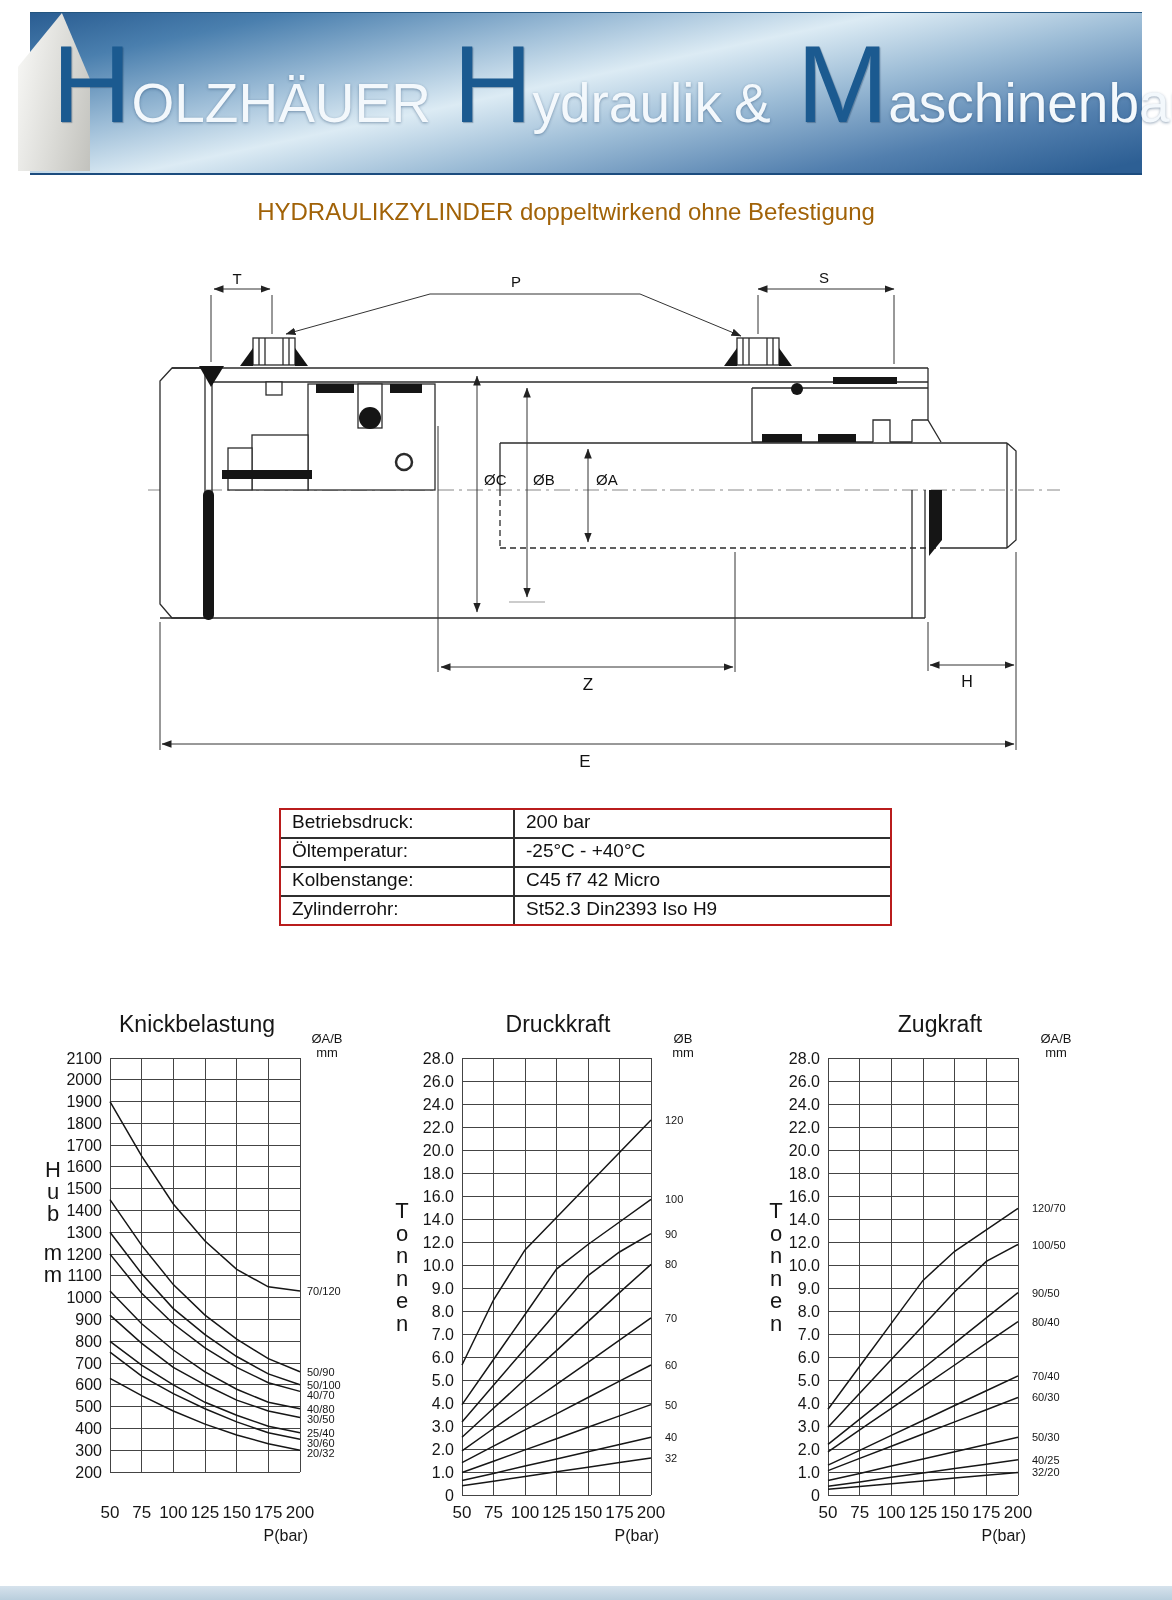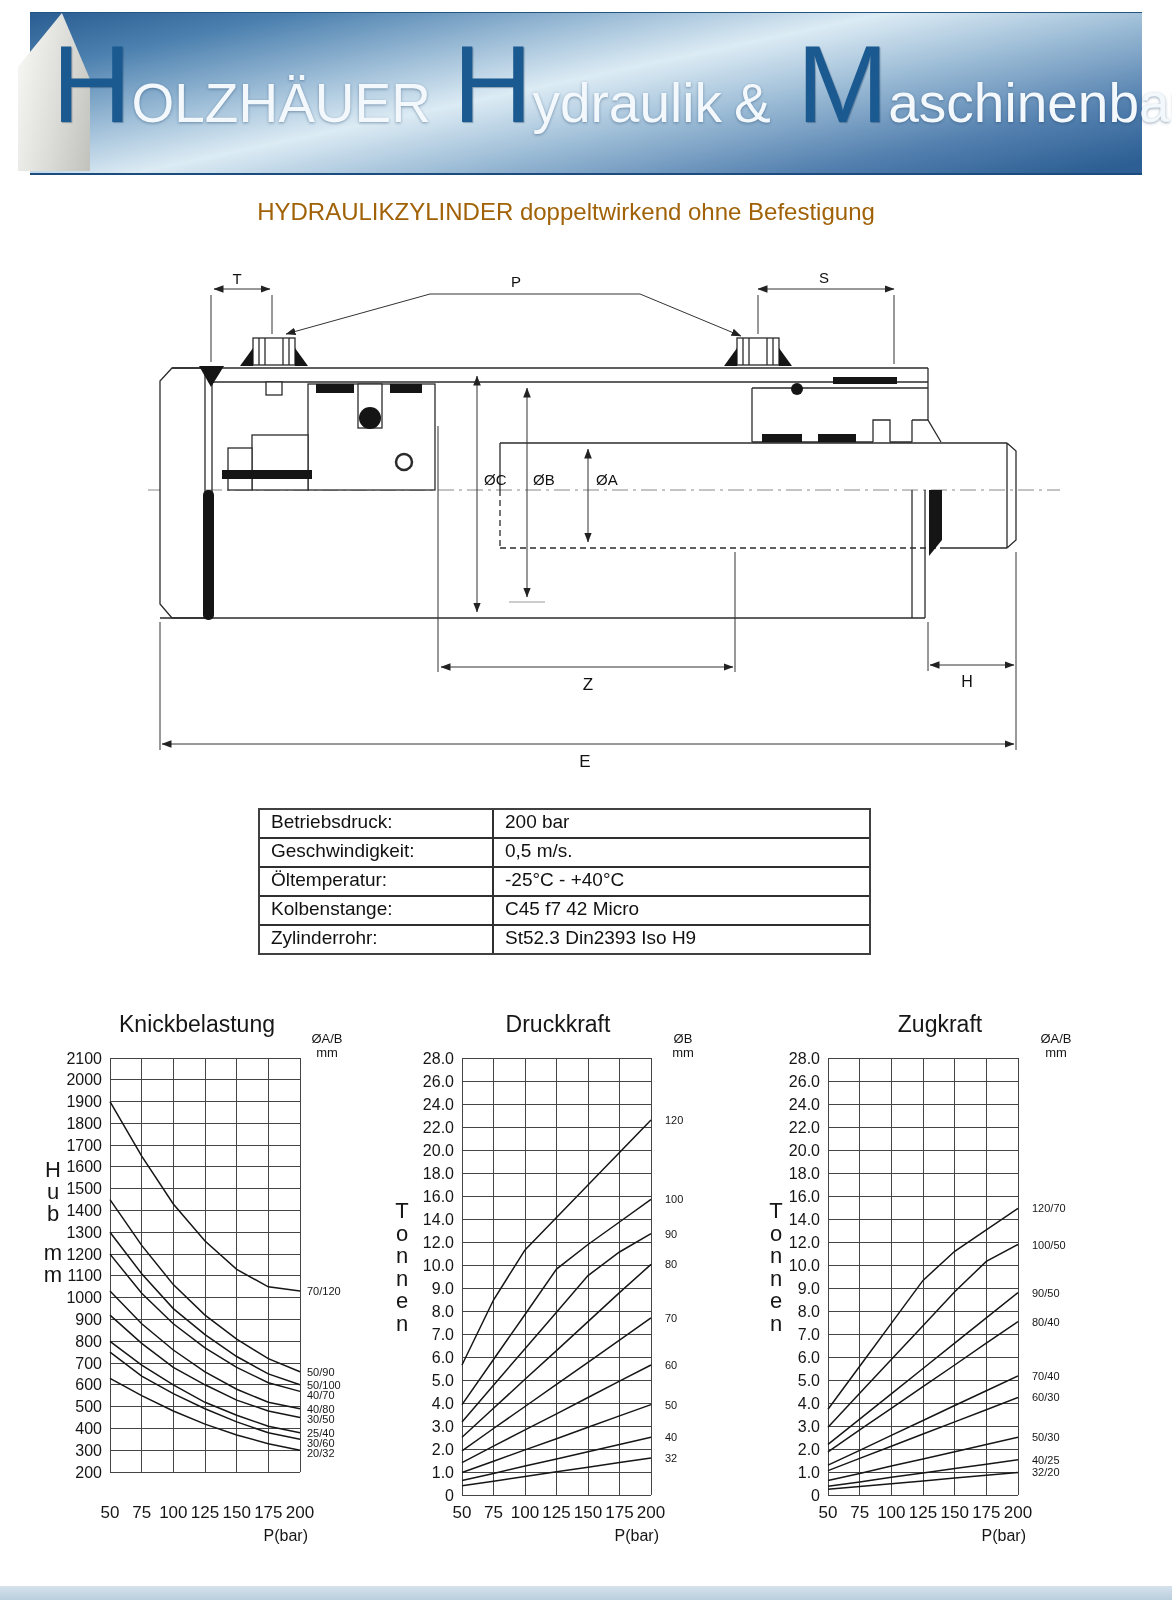--- a/index.html
+++ b/index.html
@@ -17,21 +17,21 @@
   .logo .small{font-size:55px;line-height:1;color:#f3f8fc;text-shadow:0 1px 3px rgba(25,60,100,.45);}
   .logo .g2{margin-left:22px;} .logo .g3{margin-left:14px;}
   .logo .amp{margin:0 12px;}
   
   .title{position:absolute;top:198px;left:0;width:1132px;text-align:center;
          font-size:24px;color:#a16207;}
   
   .drawing{position:absolute;left:0;top:250px;width:1172px;height:545px;}
   .drawing text{font-family:"Liberation Sans",sans-serif;fill:#111;}
   
-  .spec{position:absolute;left:258px;top:808px;width:613px;border:2px solid #404040;box-sizing:border-box;background:#fff;}
+  .spec{position:absolute;left:279px;top:808px;width:613px;border:2px solid #b91c1c;box-sizing:border-box;background:#fff;}
   .spec-row{display:flex;height:27px;border-top:2px solid #2f2f2f;}
   .spec-row:first-child{border-top:none;}
   .spec-label{width:234px;box-sizing:border-box;border-right:2px solid #2f2f2f;
               padding:1px 0 0 11px;font-size:19px;}
   .spec-value{flex:1;padding:1px 0 12px 11px;font-size:19px;}
   
   .charts{position:absolute;left:0;top:985px;width:1172px;height:575px;}
   .charts text{font-family:"Liberation Sans",sans-serif;fill:#161616;}
   
   .footer{position:absolute;left:0;top:1586px;width:1172px;height:14px;
@@ -153,24 +153,20 @@
       <text x="588" y="690" font-size="17">Z</text>
       <text x="967" y="687" font-size="16">H</text>
       <text x="585" y="767" font-size="17">E</text>
     </g>
   </svg>
 
   <div class="spec" id="spec-table">
       <div class="spec-row">
         <div class="spec-label">Betriebsdruck:</div>
         <div class="spec-value">200 bar</div>
-      </div>
-      <div class="spec-row">
-        <div class="spec-label">Geschwindigkeit:</div>
-        <div class="spec-value">0,5 m/s.</div>
       </div>
       <div class="spec-row">
         <div class="spec-label">Öltemperatur:</div>
         <div class="spec-value">-25°C - +40°C</div>
       </div>
       <div class="spec-row">
         <div class="spec-label">Kolbenstange:</div>
         <div class="spec-value">C45 f7 42 Micro</div>
       </div>
       <div class="spec-row">

